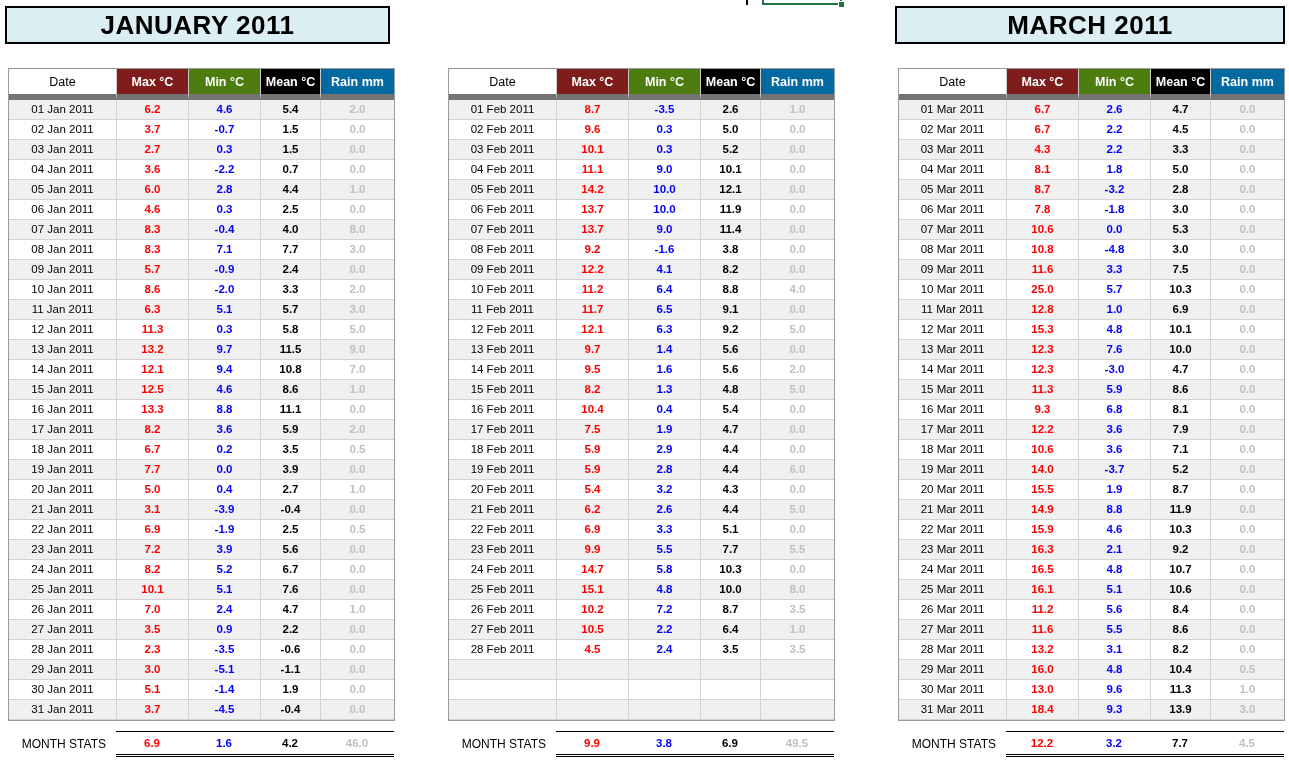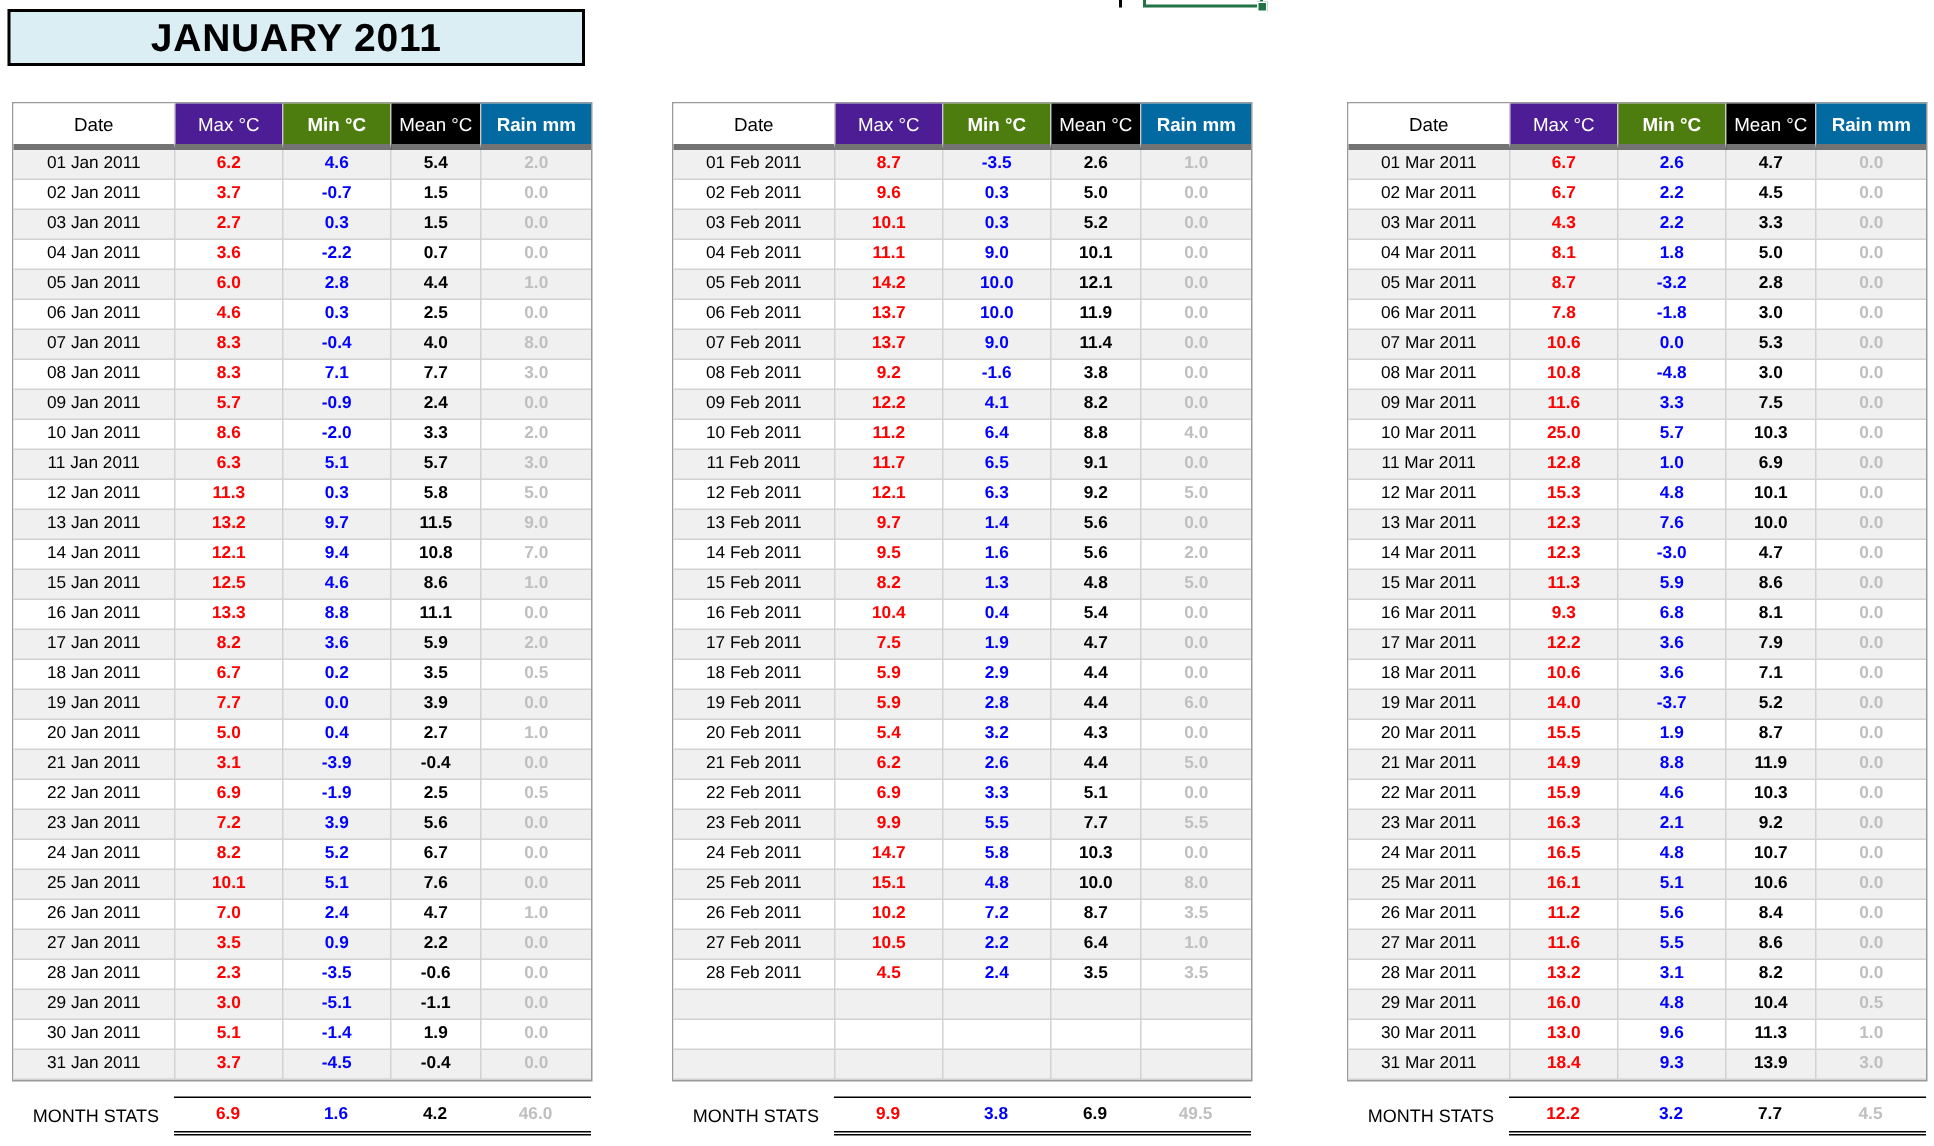--- a/index.html
+++ b/index.html
@@ -9,25 +9,25 @@
   .month{position:absolute;top:0;height:756px}
   .title-box{position:absolute;top:6px;height:38px;border:2px solid #000;
        background:#DAEEF3;display:flex;align-items:center;justify-content:center}
   .title-box span{font-weight:700;font-size:26px;letter-spacing:.5px;color:#000}
   .tbl{position:absolute;top:68px;width:387px;border:1px solid #9a9a9a;background:#fff}
   .hrow,.drow{display:grid;grid-template-columns:108px 72px 72px 60px 73px}
   .hrow{height:31px}
   .drow{height:20px;background:#fff}
   .drow:nth-child(even){background:#F0F0F0}
   .hcell{display:flex;align-items:center;justify-content:center;font-size:12.5px;
-       border-right:1px solid #c9c9c9;border-bottom:4px solid #737373}
+       border-right:1px solid #c9c9c9;border-bottom:6px solid #737373}
   .h-date{background:#fff;color:#000;font-weight:400}
-  .h-max{background:#4c1d95;color:#fff;font-weight:400}
+  .h-max{background:#7f1d1d;color:#fff;font-weight:700}
   .h-min{background:#4d7c0f;color:#fff;font-weight:700}
-  .h-mean{background:#000000;color:#fff;font-weight:400}
+  .h-mean{background:#000000;color:#fff;font-weight:700}
   .h-rain{background:#0369a1;color:#fff;font-weight:700;border-right:none}
   .dcell{font-size:11.5px;text-align:center;line-height:19px;font-weight:700;
        border-right:1px solid #d2d2d2;border-bottom:1px solid #d2d2d2;overflow:hidden}
   .dcell.last{border-right:none}
   .c-date{font-weight:400;color:#000}
   .c-max{color:#FF0000}
   .c-min{color:#0000FF}
   .c-mean{color:#000000}
   .c-rain{color:#BFBFBF}
   .stats{position:absolute;top:731px;display:grid;grid-template-columns:108px 278px;height:26px}
@@ -523,20 +523,23 @@
     <div class="stats-vals">
         <div class="scell c-max">9.9</div>
         <div class="scell c-min">3.8</div>
         <div class="scell c-mean">6.9</div>
         <div class="scell c-rain">49.5</div>
       </div>
   </div>
 </section>
 
 <section class="month" id="m2" style="left:895px;width:390px">
+  <div class="title-box" style="left:0;width:390px">
+    <span>MARCH 2011</span>
+  </div>
   <div class="tbl" style="left:3px">
       <div class="hrow">
         <div class="hcell h-date">Date</div>
         <div class="hcell h-max">Max °C</div>
         <div class="hcell h-min">Min °C</div>
         <div class="hcell h-mean">Mean °C</div>
         <div class="hcell h-rain">Rain mm</div>
       </div>
       <div class="drow">
         <div class="dcell c-date">01 Mar 2011</div>

